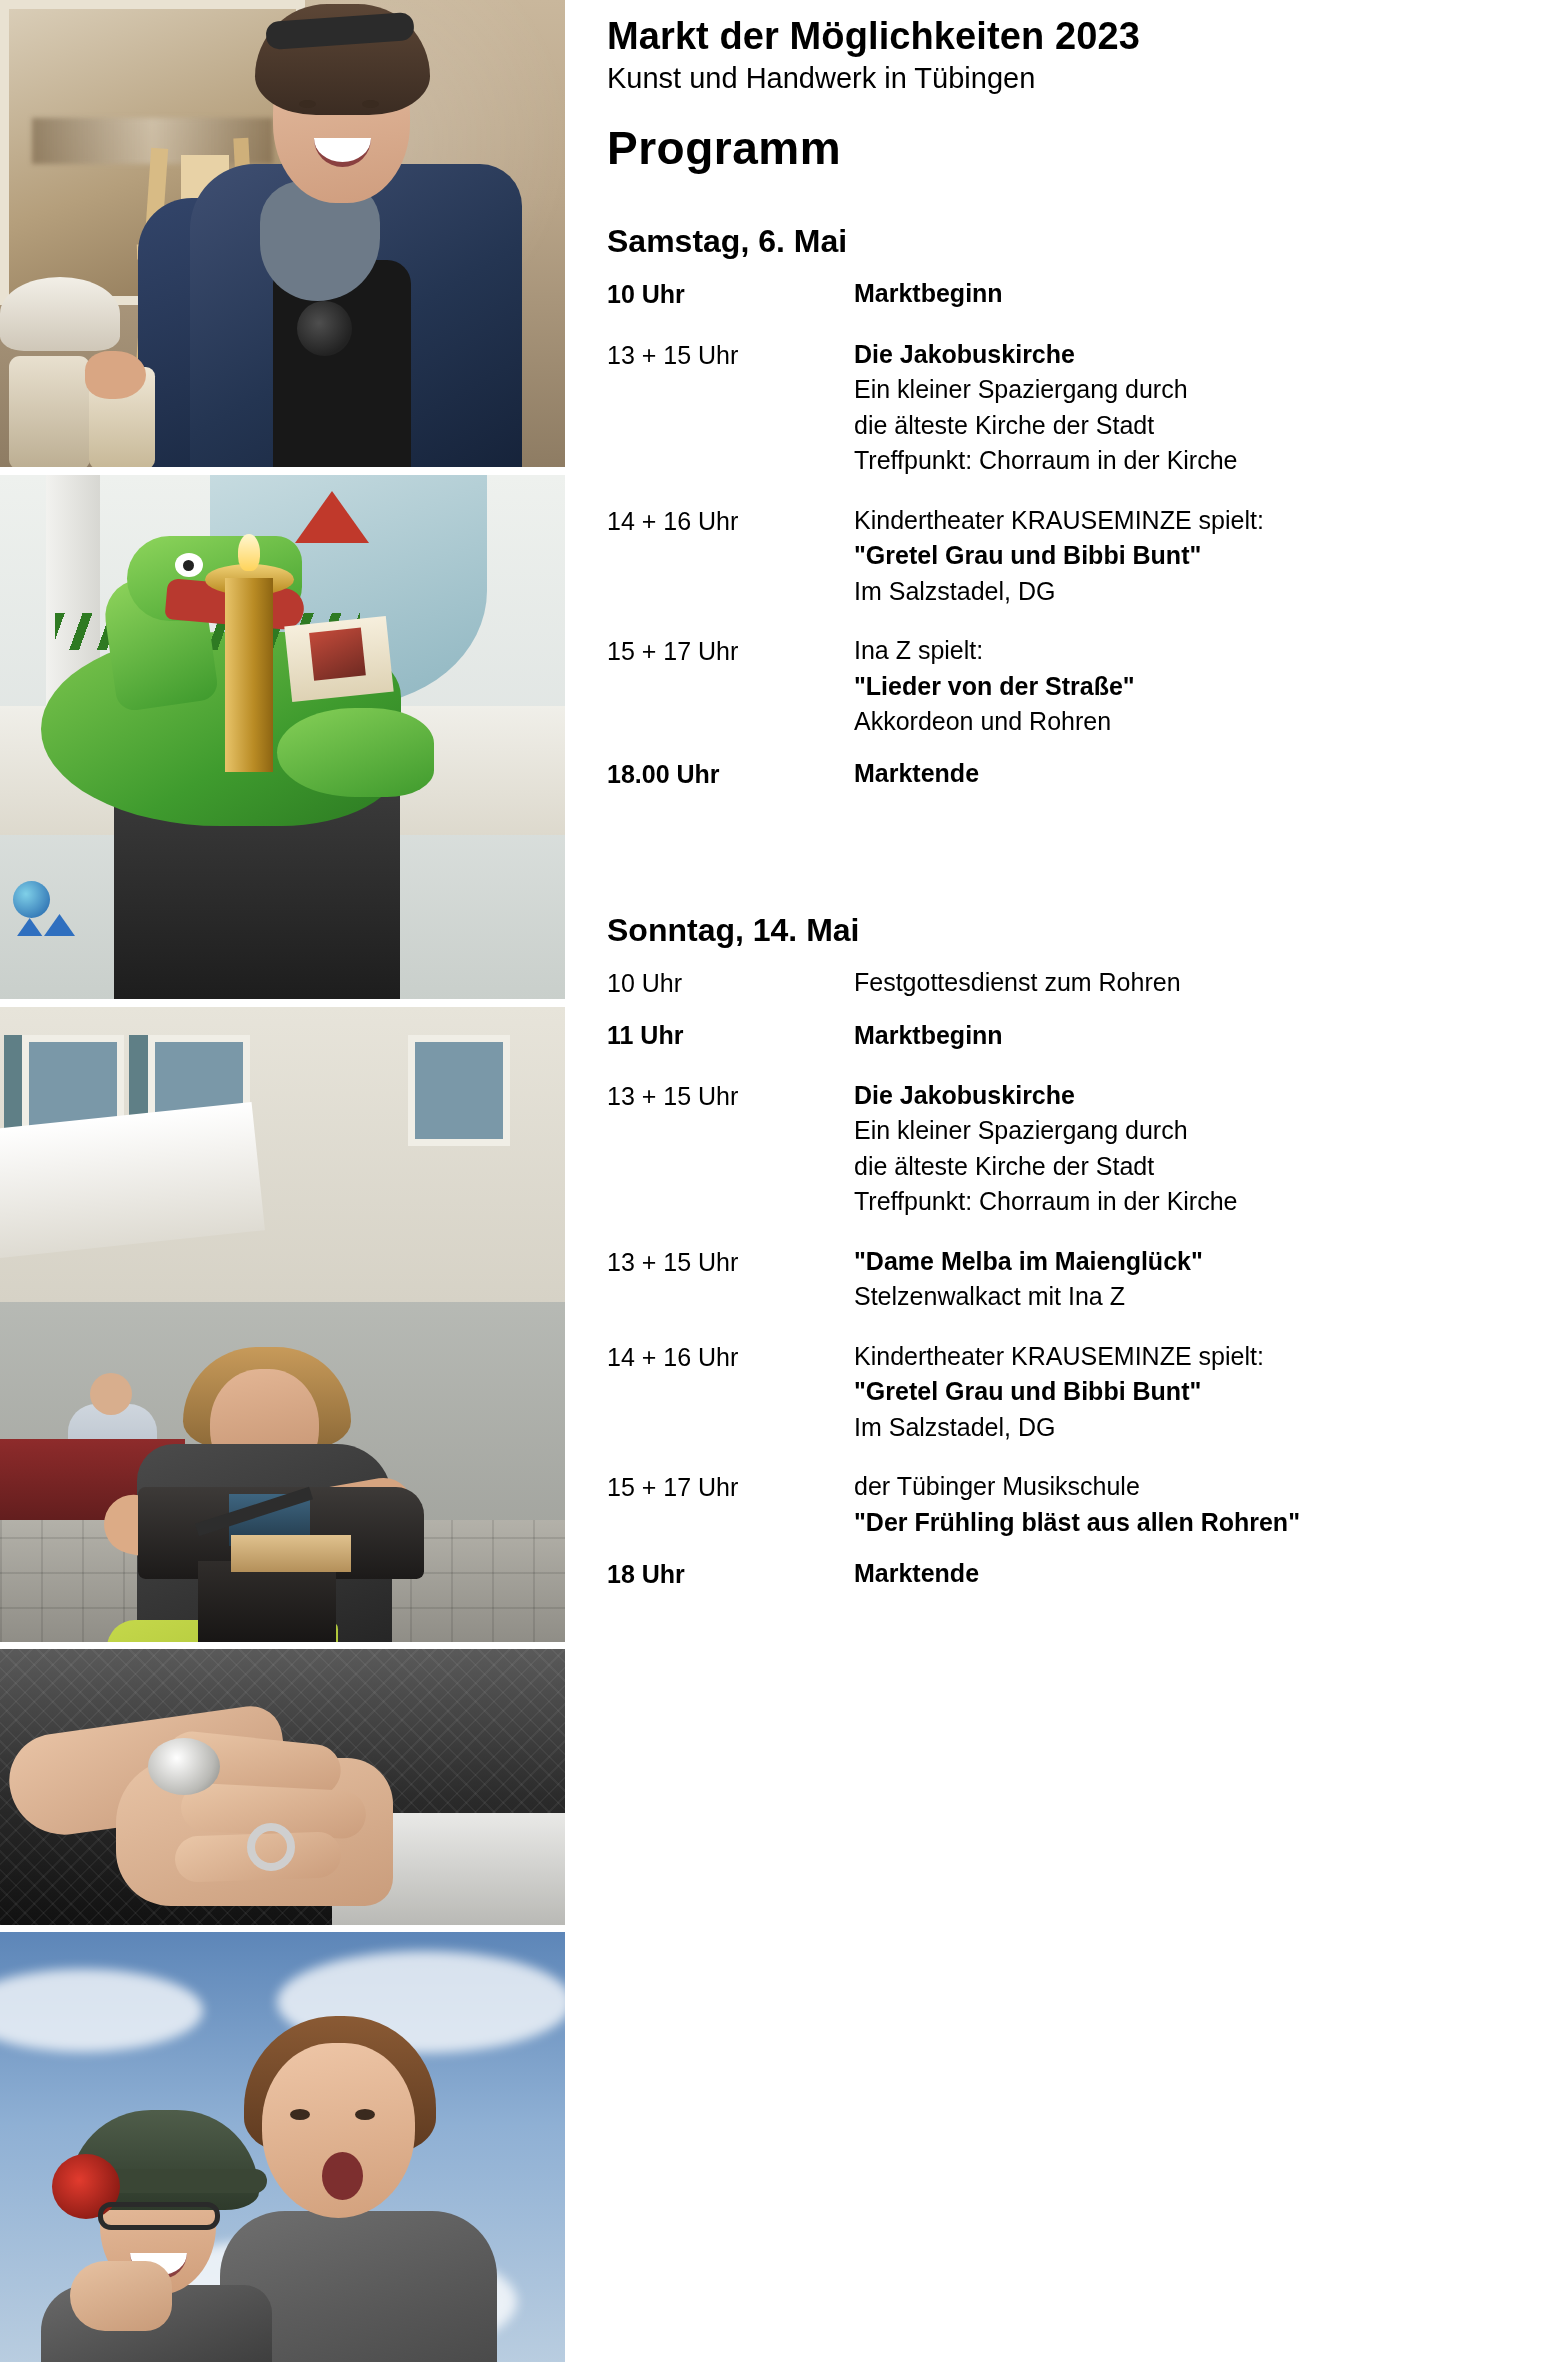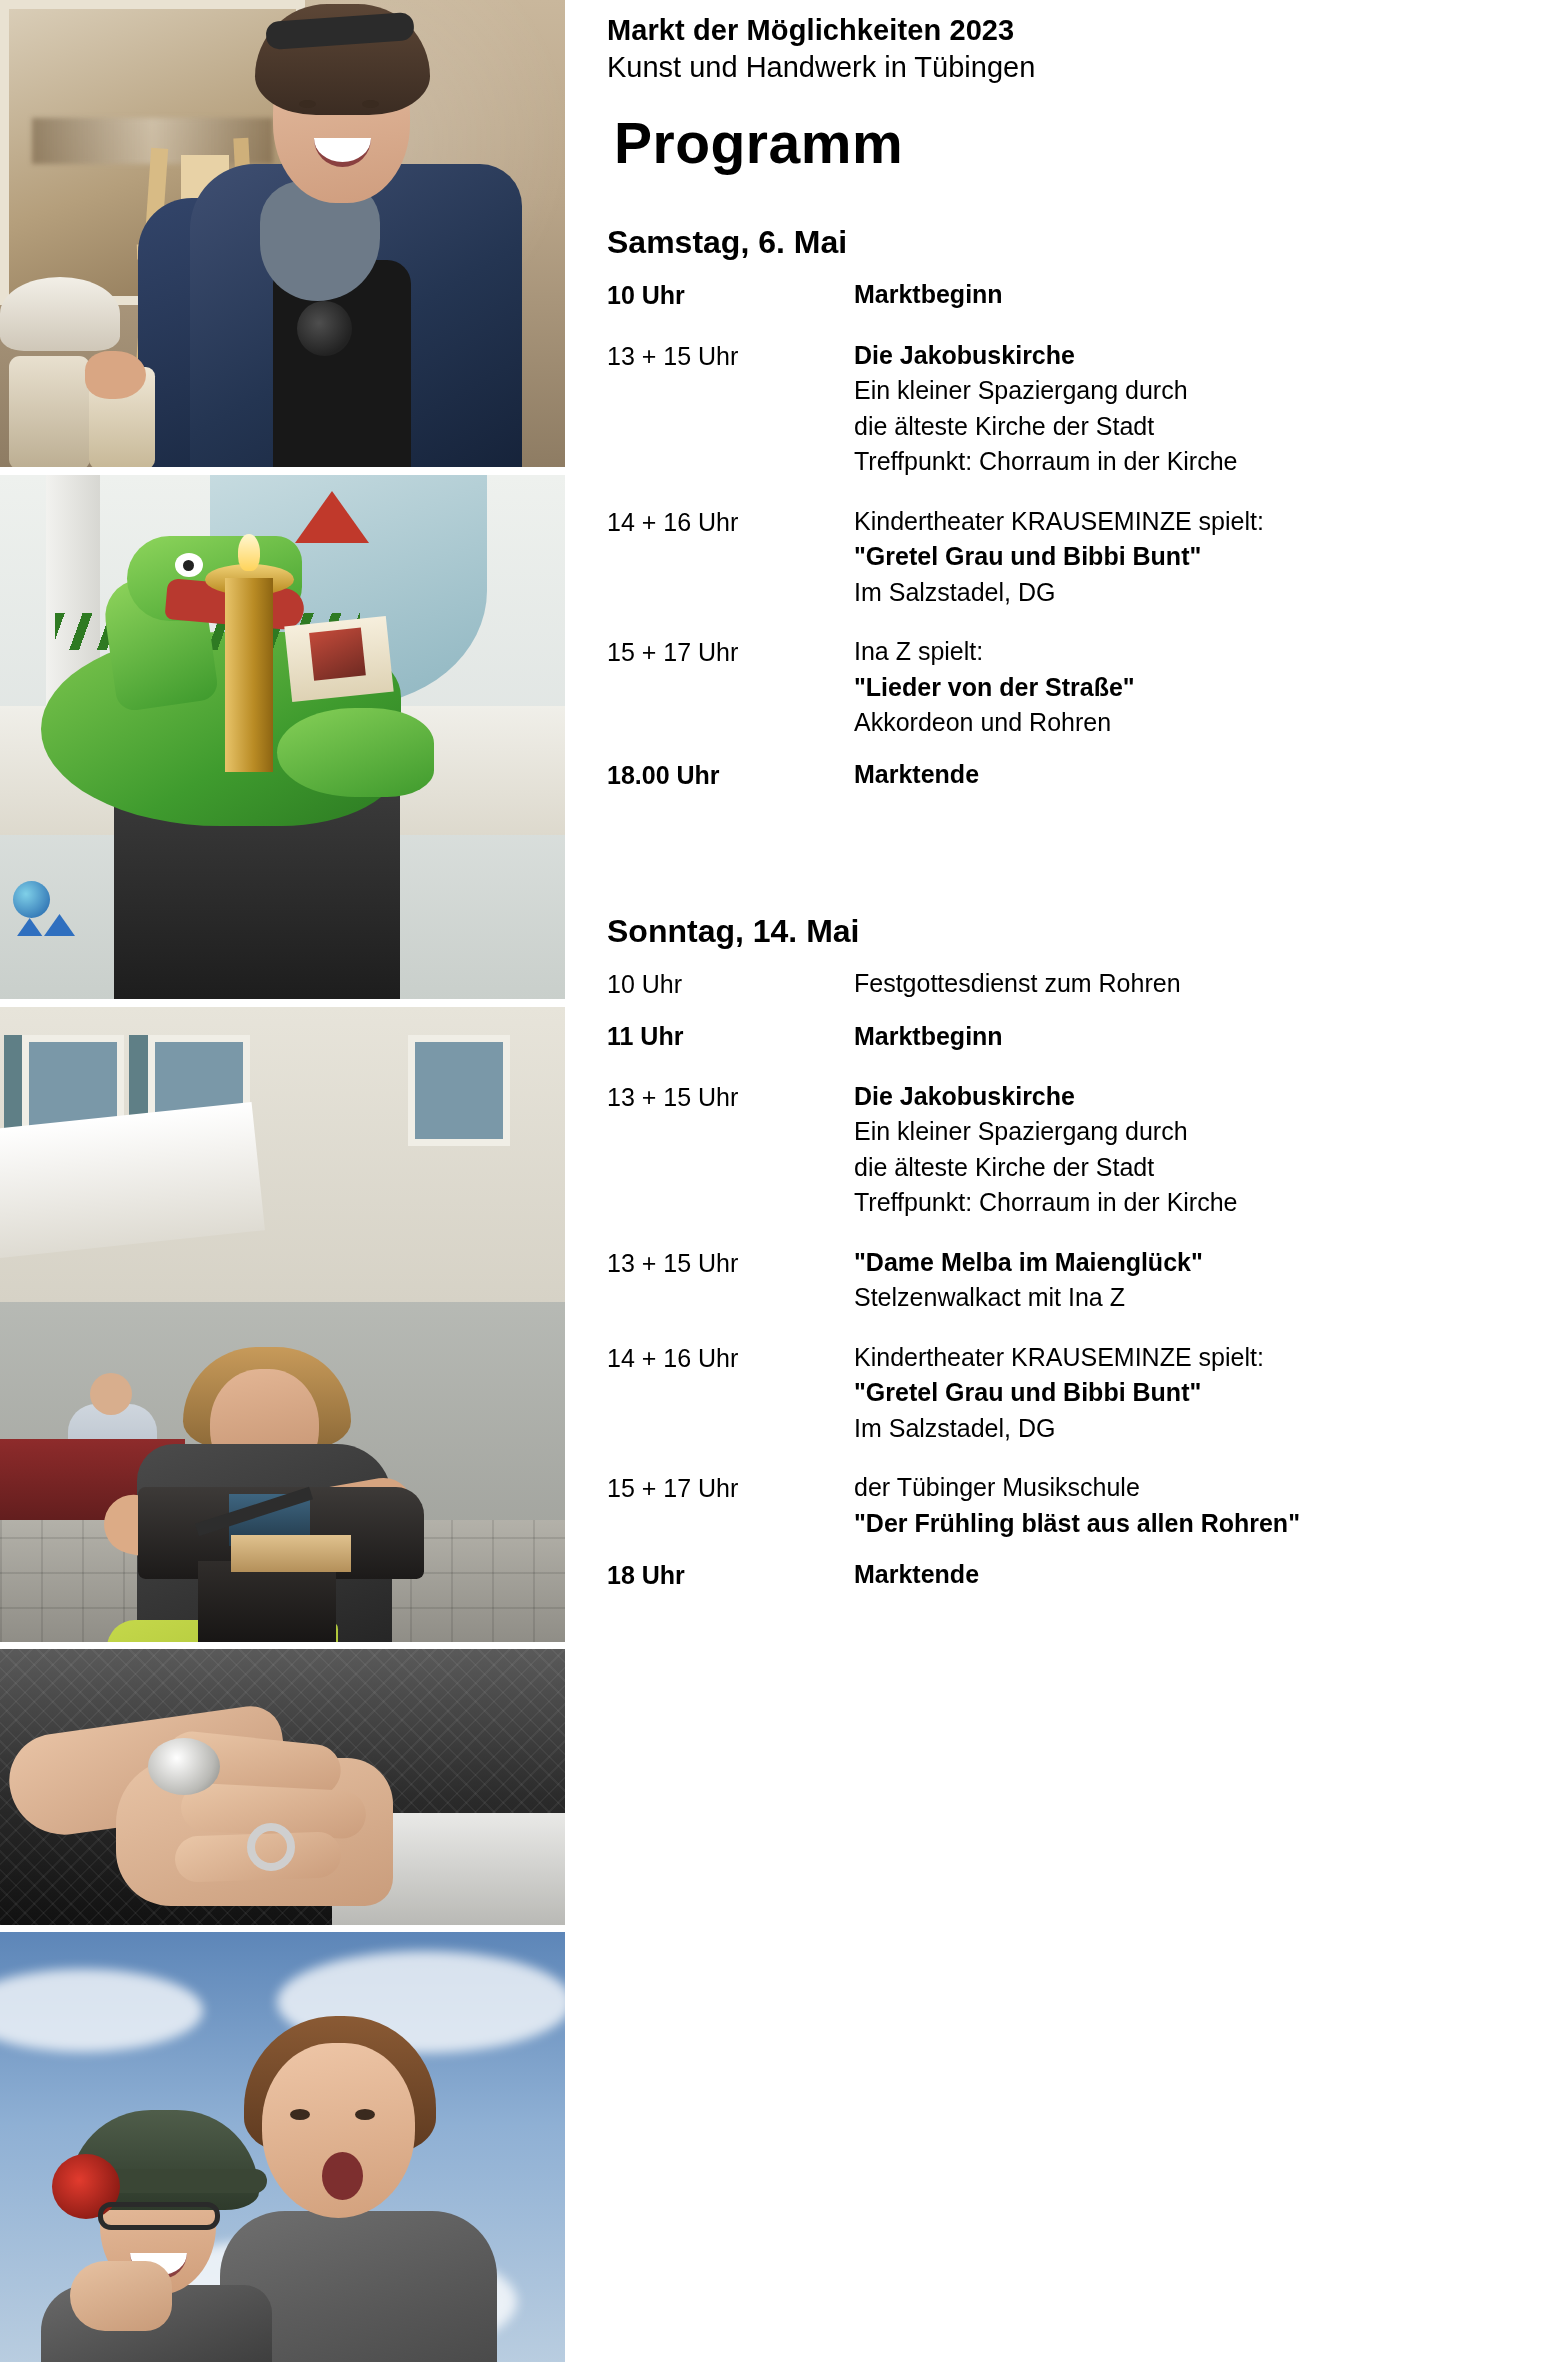--- a/index.html
+++ b/index.html
@@ -196,36 +196,36 @@
   .p5 .body-l { position:absolute; left:0px; top:172px; width:231px; height:89px; background: linear-gradient(160deg,#6a6a6a,#3b3b3b); border-radius: 46px 28px 0 0; }
   .p5 .hand-l2 { position:absolute; left:70px; top:329px; width:102px; height:70px; background: linear-gradient(160deg,#e7c2a2,#c89a78); border-radius: 37px 28px 28px 37px; }
 
   
   .text-col {
     flex: 1;
     padding: 13px 31px 0 42px;
     box-sizing: border-box;
   }
   .head-line1 {
-    font-size: 29px;
+    font-size: 38px;
     font-weight: bold;
     letter-spacing: 0.1px;
     line-height: 1.22;
   }
   .head-line2 {
     font-size: 29px;
     font-weight: normal;
     line-height: 1.28;
     margin-top: 0.9px;
   }
   .programm {
-    font-size: 57px;
+    font-size: 46px;
     font-weight: bold;
     letter-spacing: 0.5px;
-    margin: 24px 0 0 7px;
+    margin: 24px 0 0 0;
   }
   .day-title {
     font-size: 32px;
     font-weight: bold;
     margin-top: 48px;
     margin-bottom: 5.5px;
   }
   .day-title.second { margin-top: 120px; }
   .entry {
     display: flex;

